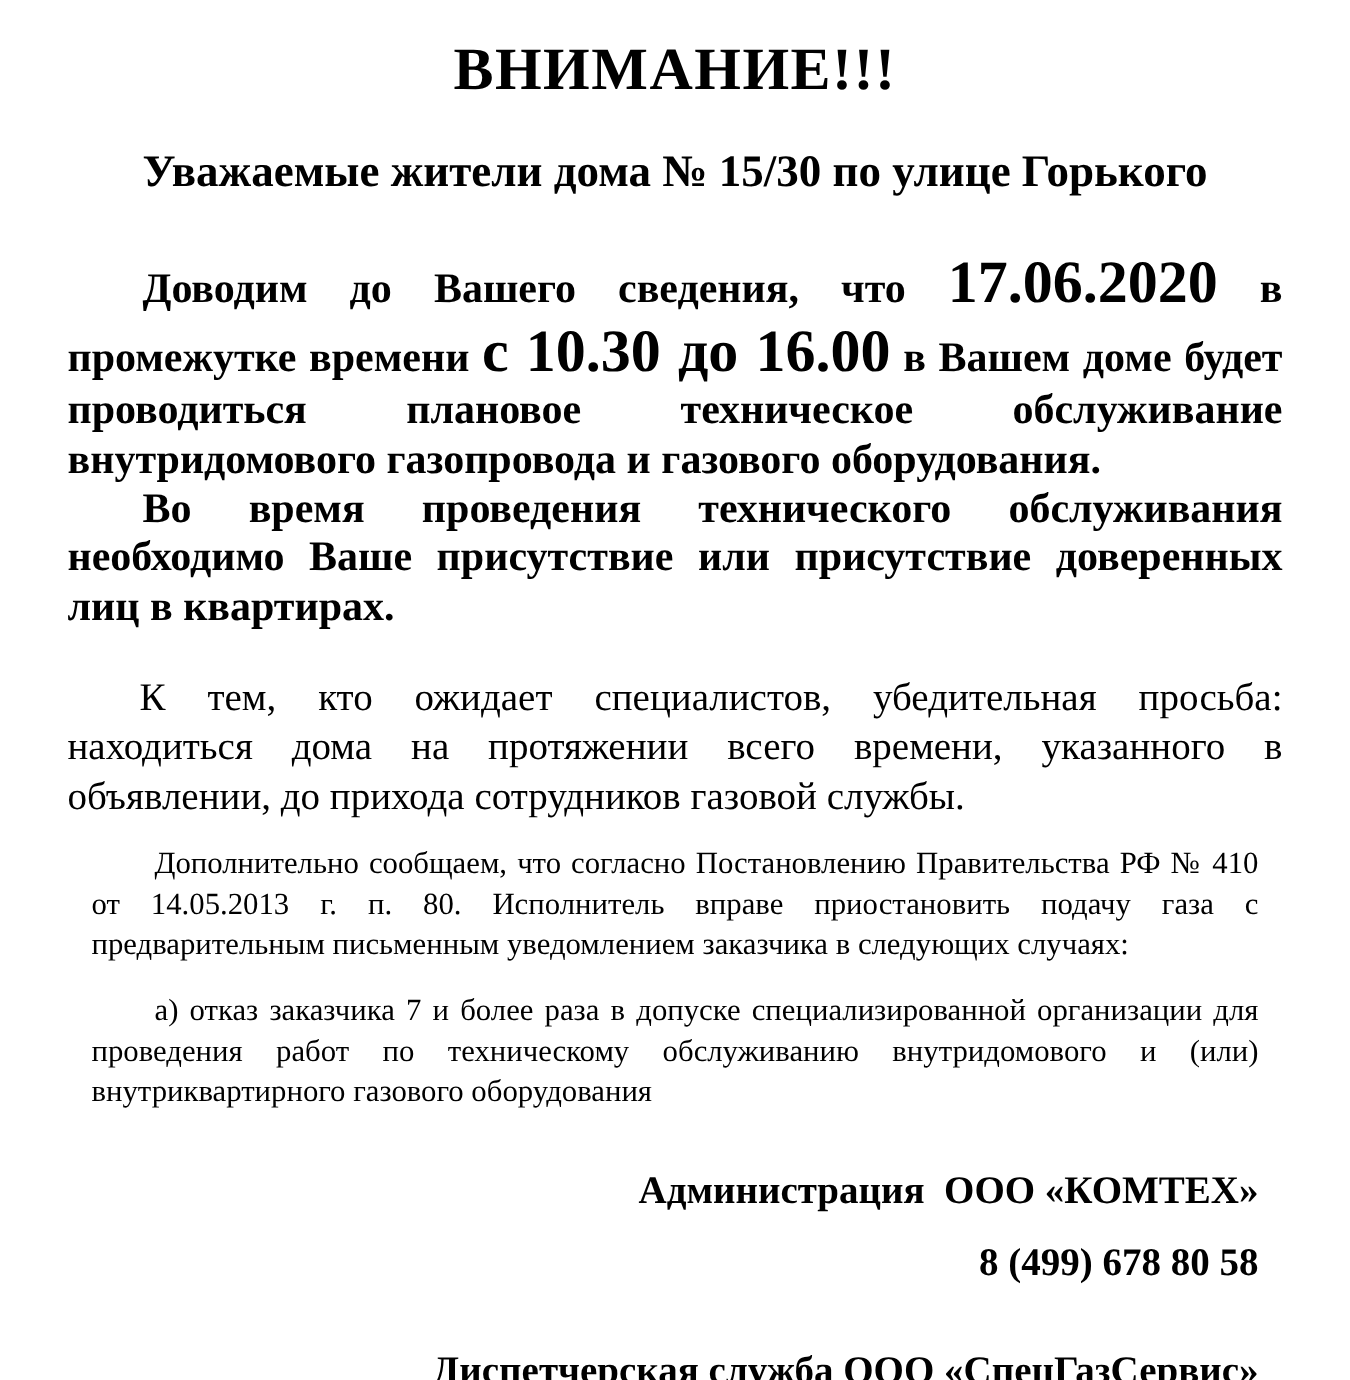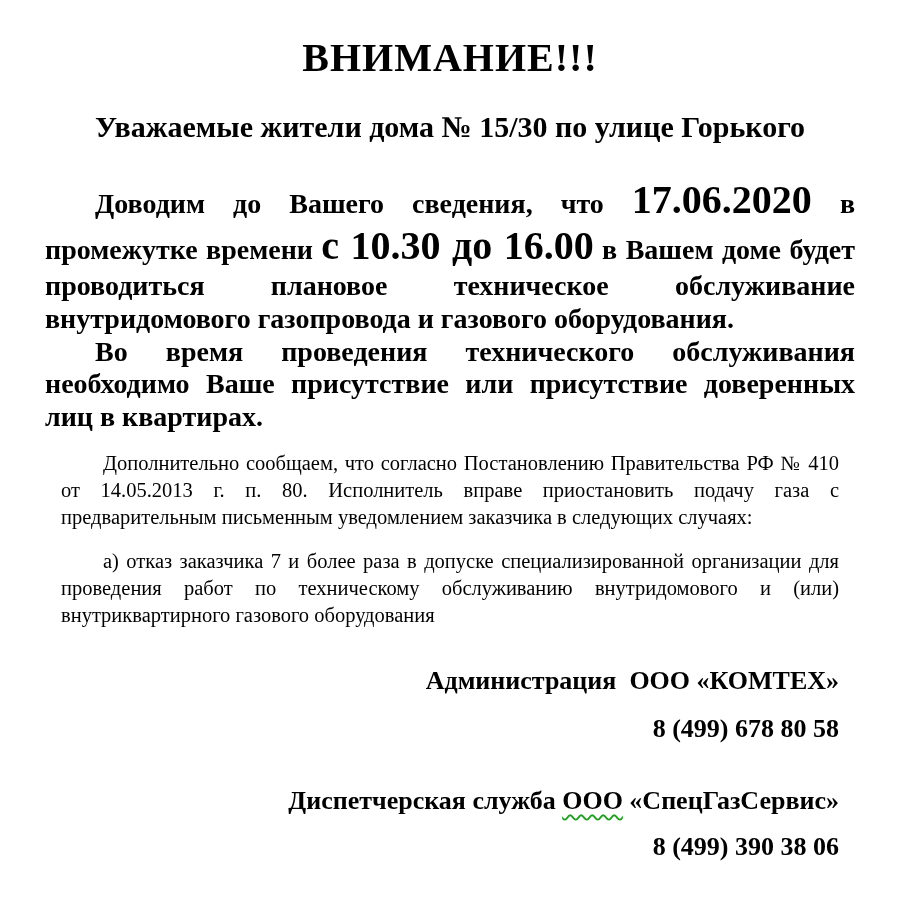--- a/index.html
+++ b/index.html
@@ -11,21 +11,21 @@
     width: 900px;
     height: 920px;
     font-family: "Liberation Serif", "DejaVu Serif", serif;
     color: #000000;
     overflow: hidden;
   }
   .page {
     box-sizing: border-box;
     width: 900px;
     height: 920px;
-    padding: 36px 45px 0 45px;
+    padding: 24px 45px 0 45px;
     background: #ffffff;
     overflow: hidden;
   }
   .title {
     margin: 0;
     text-align: center;
     font-size: 40px;
     line-height: 1.1;
     font-weight: bold;
     letter-spacing: 1px;
@@ -103,20 +103,21 @@
 <div class="page">
 
   <h1 class="title">ВНИМАНИЕ!!!</h1>
 
   <p class="salutation">Уважаемые жители дома № 15/30  по улице Горького</p>
 
   <p class="body-bold first"><span>Доводим до Вашего сведения, что </span><span class="hl">17.06.2020</span><span> в промежутке времени </span><span class="hl">с 10.30 до 16.00</span><span>  в Вашем доме будет проводиться плановое техническое обслуживание внутридомового газопровода и газового оборудования.</span></p>
 
   <p class="body-bold">Во время проведения технического обслуживания необходимо Ваше присутствие или присутствие доверенных лиц в квартирах.</p>
 
+  <p class="body-regular">К тем, кто ожидает специалистов, убедительная просьба: находиться дома на протяжении всего времени, указанного в объявлении, до прихода сотрудников газовой службы.</p>
 
   <div class="legal">
     <p class="legal-p">Дополнительно сообщаем, что согласно Постановлению Правительства РФ № 410 от 14.05.2013 г. п. 80. Исполнитель вправе приостановить подачу газа с предварительным письменным уведомлением заказчика в следующих случаях:</p>
     <p class="legal-p">а) отказ заказчика 7 и более раза в допуске специализированной организации для проведения работ по техническому обслуживанию внутридомового и (или) внутриквартирного газового оборудования</p>
   </div>
 
   <div class="sig sig-admin">
     <p>Администрация  ООО «КОМТЕХ»</p>
     <p>8 (499) 678 80 58</p>
   </div>

